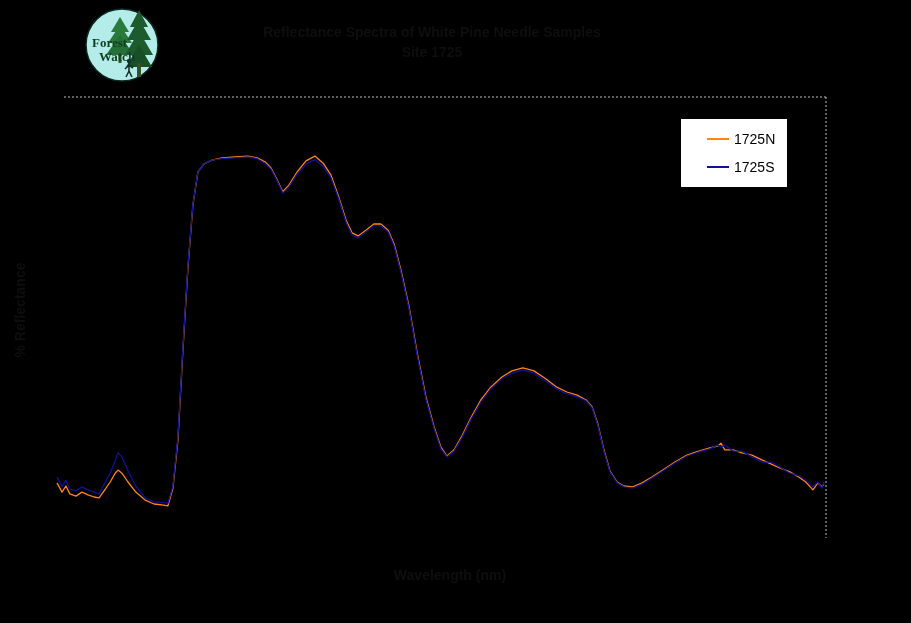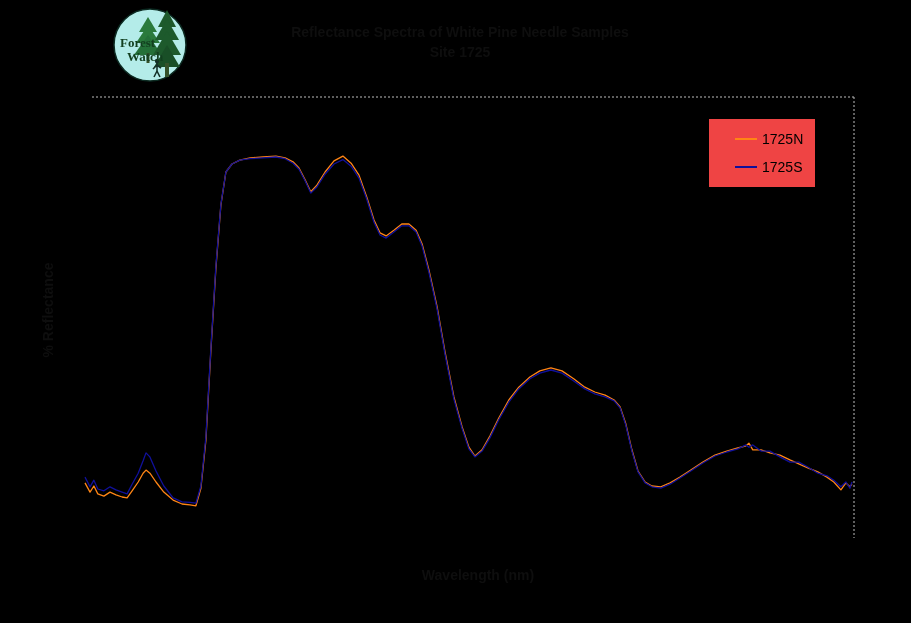--- a/index.html
+++ b/index.html
@@ -1,33 +1,33 @@
 <!DOCTYPE html>
 <html><head>
 <meta charset="utf-8">
 <style>
   html,body{margin:0;padding:0;background:#000;}
   #canvas{position:relative;width:864px;height:623px;background:#000;overflow:hidden;
-          font-family:"Liberation Sans", sans-serif;margin-left:28px;}
+          font-family:"Liberation Sans", sans-serif;}
   
   #logo{position:absolute;left:84px;top:7px;width:76px;height:76px;}
   
   .title-line{position:absolute;left:50%;transform:translateX(-50%);color:#0e0e0e;
               font-weight:bold;font-size:14px;white-space:nowrap;}
   #title-line1{top:24px;}
   #title-line2{top:44px;}
   
   #x-axis-title{position:absolute;left:450px;top:567px;transform:translateX(-50%);
                 color:#0e0e0e;font-weight:bold;font-size:14px;white-space:nowrap;}
   #y-axis-title{position:absolute;left:20px;top:310px;transform:translate(-50%,-50%) rotate(-90deg);
                 color:#0e0e0e;font-weight:bold;font-size:14px;white-space:nowrap;}
   
   #plot-svg{position:absolute;left:0;top:0;width:911px;height:623px;}
   
-  #legend{position:absolute;left:680px;top:118px;width:108px;height:70px;background:#ef4444;
+  #legend{position:absolute;left:680px;top:118px;width:108px;height:70px;background:#ffffff;
           border:1px solid #000;box-sizing:border-box;display:flex;flex-direction:column;
           justify-content:space-around;padding:6px 0 6px 26px;}
   .legend-entry{display:flex;align-items:center;gap:5px;height:18px;}
   .legend-swatch{display:inline-block;width:22px;height:2px;}
   .legend-label{color:#000;font-size:14px;line-height:14px;}
 </style>
 </head>
 <body>
 
 <div id="canvas">

